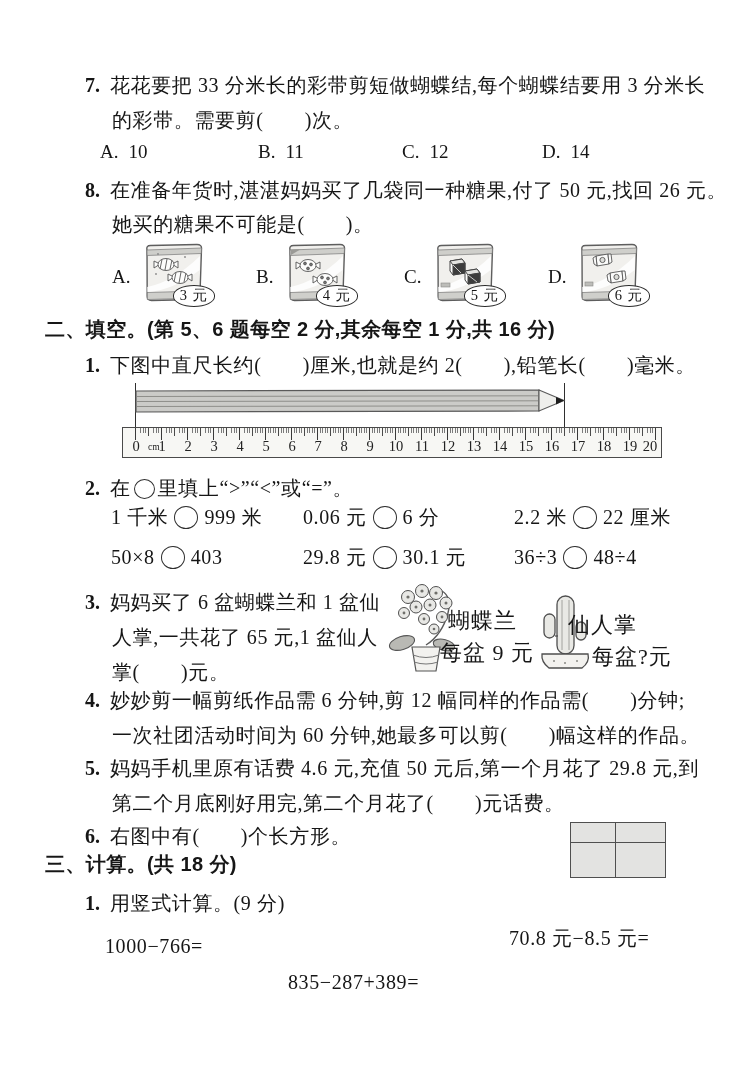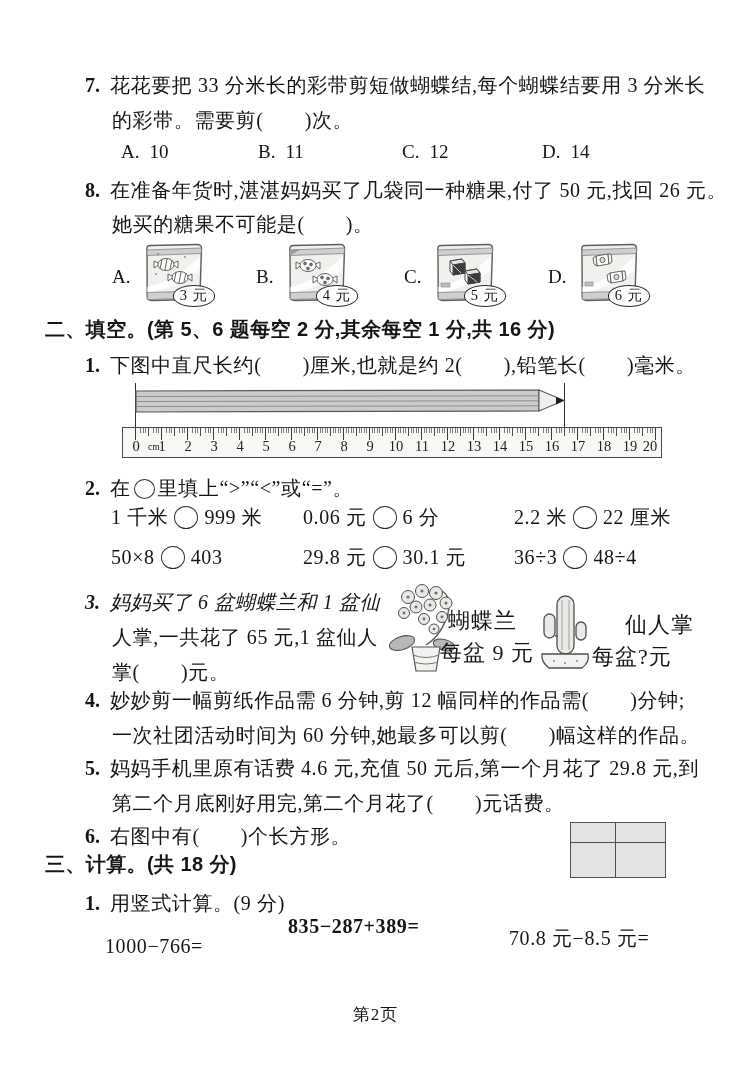--- a/index.html
+++ b/index.html
@@ -51,21 +51,21 @@
 <body>
 
 <div class="page">
 
   <div class="abs body-text" style="left:85px; top:73px;">
     <b class="qnum">7.</b><span>花花要把 33 分米长的彩带剪短做蝴蝶结,每个蝴蝶结要用 3 分米长</span>
   </div>
   <div class="abs body-text" style="left:112px; top:108px;">
     <span>的彩带。需要剪(　　)次。</span>
   </div>
-  <div class="abs" style="left:121px; top:141px;text-align:right;">
+  <div class="abs" style="left:100px; top:141px;text-align:right;">
     <span class="opt-label">A.</span><span class="opt-value">10</span>
   </div>
   <div class="abs" style="left:258px; top:141px;">
     <span class="opt-label">B.</span><span class="opt-value">11</span>
   </div>
   <div class="abs" style="left:402px; top:141px;">
     <span class="opt-label">C.</span><span class="opt-value">12</span>
   </div>
   <div class="abs" style="left:542px; top:141px;">
     <span class="opt-label">D.</span><span class="opt-value">14</span>
@@ -245,21 +245,21 @@
   <div class="abs body-text" style="left:111px; top:545px;">
     <span>50×8</span><span class="cmp-circle"></span><span>403</span>
   </div>
   <div class="abs body-text" style="left:303px; top:545px;">
     <span>29.8 元</span><span class="cmp-circle"></span><span>30.1 元</span>
   </div>
   <div class="abs body-text" style="left:514px; top:545px;">
     <span>36÷3</span><span class="cmp-circle"></span><span>48÷4</span>
   </div>
 
-  <div class="abs body-text" style="left:85px; top:590px;font-style:italic;">
+  <div class="abs body-text" style="left:85px; top:590px;">
     <b class="qnum">3.</b><span>妈妈买了 6 盆蝴蝶兰和 1 盆仙</span>
   </div>
   <div class="abs body-text" style="left:112px; top:625px;">
     <span>人掌,一共花了 65 元,1 盆仙人</span>
   </div>
   <div class="abs body-text" style="left:112px; top:660px;">
     <span>掌(　　)元。</span>
   </div>
 
   <svg class="abs" style="left:386px; top:583px;" width="80" height="92">
@@ -302,21 +302,21 @@
     <rect x="8" y="22" width="11" height="24" rx="5.5" fill="#e9e9e5" stroke="#4f4f4f" stroke-width="1.3"></rect>
     <path d="M19 44 L22 44" stroke="#4f4f4f" stroke-width="1.3"></path>
     <rect x="40" y="30" width="10" height="18" rx="5" fill="#e9e9e5" stroke="#4f4f4f" stroke-width="1.3"></rect>
     <line x1="26" y1="8" x2="26" y2="58" stroke="#9a9a95" stroke-width="0.9"></line>
     <line x1="33" y1="8" x2="33" y2="58" stroke="#9a9a95" stroke-width="0.9"></line>
     <path d="M6 62 L52 62 Q54 70 46 76 L13 76 Q5 70 6 62 Z" fill="#f3f2ef" stroke="#4f4f4f" stroke-width="1.3"></path>
     <circle cx="18" cy="69" r="1" fill="#8a8a86"></circle>
       <circle cx="29" cy="71" r="1" fill="#8a8a86"></circle>
       <circle cx="41" cy="69" r="1" fill="#8a8a86"></circle>
   </svg>
-  <div class="abs plant-label" style="left:625px; top:610px;"><span>仙人掌</span></div>
+  <div class="abs plant-label" style="left:568px; top:610px;"><span>仙人掌</span></div>
   <div class="abs plant-label" style="left:592px; top:642px;"><span>每盆?元</span></div>
 
   <div class="abs body-text" style="left:85px; top:688px;">
     <b class="qnum">4.</b><span>妙妙剪一幅剪纸作品需 6 分钟,剪 12 幅同样的作品需(　　)分钟;</span>
   </div>
   <div class="abs body-text" style="left:112px; top:723px;">
     <span>一次社团活动时间为 60 分钟,她最多可以剪(　　)幅这样的作品。</span>
   </div>
 
   <div class="abs body-text" style="left:85px; top:756px;">
@@ -336,24 +336,21 @@
 
   <div class="abs heading" style="left:45px; top:851px;">
     <span>三、计算。(共 18 分)</span>
   </div>
   <div class="abs body-text" style="left:85px; top:891px;">
     <b class="qnum">1.</b><span>用竖式计算。(9 分)</span>
   </div>
   <div class="abs body-text" style="left:105px; top:926px;margin-top:8px;">
     <span>1000−766=</span>
   </div>
-  <div class="abs body-text" style="left:288px; top:914px;font-weight:bold;">
+  <div class="abs body-text" style="left:288px; top:970px;">
     <span>835−287+389=</span>
   </div>
   <div class="abs body-text" style="left:509px; top:926px;">
     <span>70.8 元−8.5 元=</span>
   </div>
 
-  <div class="abs footer" style="left:0; top:1003px; width:751px; text-align:center; white-space:normal;">
-    <span>第2页</span>
-  </div>
 
 </div>
 
 </body></html>

